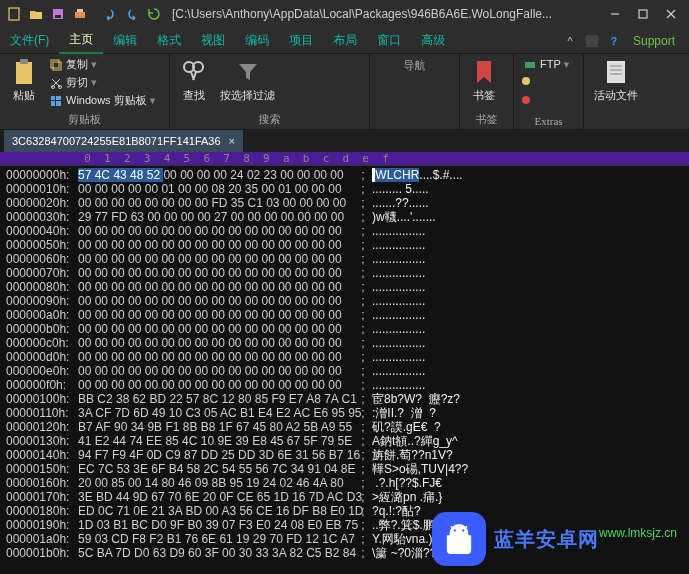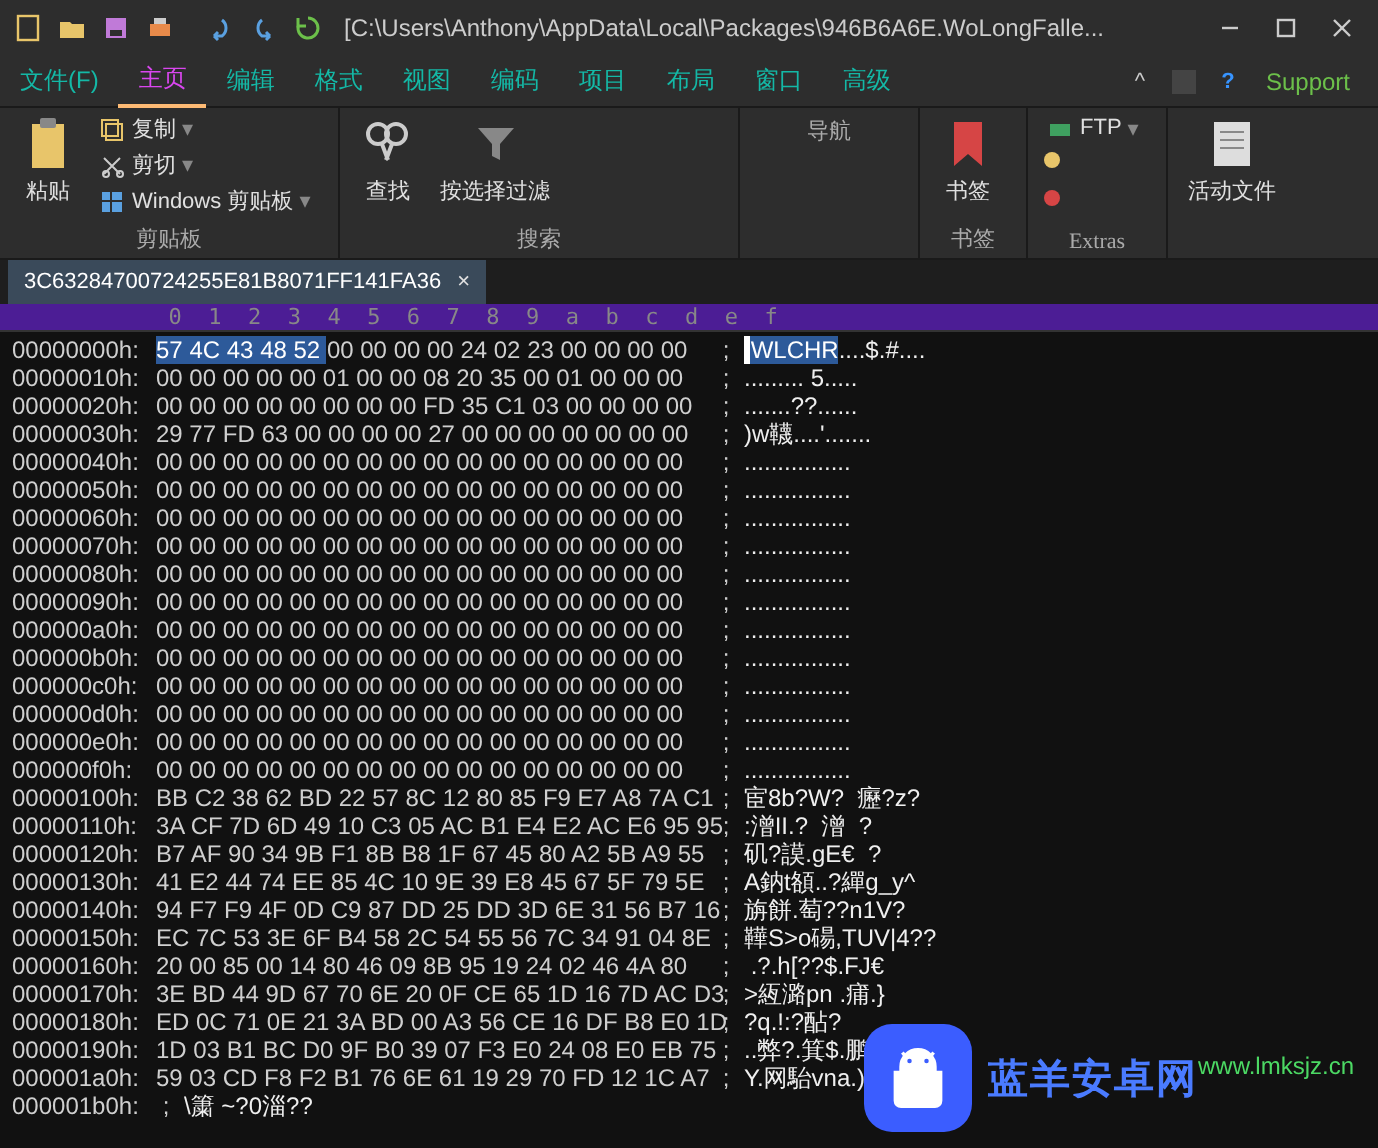--- a/index.html
+++ b/index.html
@@ -7,21 +7,21 @@
 
 
 .titlebar { height: 28px; background: #2d2d2d; display: flex; align-items: center; padding: 0 4px; }
 .titlebar .tb-icon { width: 20px; height: 20px; margin-right: 2px; display: flex; align-items: center; justify-content: center; border-radius: 2px; }
 .titlebar .path { flex: 1; color: #ccc; font-size: 12px; padding-left: 6px; white-space: nowrap; overflow: hidden; text-overflow: ellipsis; }
 .titlebar .win-btn { width: 28px; height: 24px; display: flex; align-items: center; justify-content: center; color: #ccc; }
 
 
 .menurow { height: 26px; background: #2d2d2d; display: flex; align-items: center; border-bottom: 1px solid #1a1a1a; }
 .menurow .mitem { color: #14b8a6; font-size: 12px; padding: 4px 10px; cursor: pointer; }
-.menurow .mitem.active { background: #2d2d2d; color: #d946ef; border-bottom: 2px solid #fdba74; }
+.menurow .mitem.active { background: #2d2d2d; color: #fef9c3; border-bottom: 2px solid #15803d; }
 .menurow .spacer { flex: 1; }
 .menurow .right-icons { display: flex; align-items: center; gap: 4px; padding-right: 8px; }
 .menurow .ricon { width: 18px; height: 18px; color: #ccc; font-size: 11px; display: flex; align-items: center; justify-content: center; }
 .menurow .support { color: #6cc04a; font-size: 12px; padding: 0 6px; }
 
 
 .ribbon { height: 76px; background: #2d2d2d; display: flex; border-bottom: 1px solid #1a1a1a; }
 .ribbon-group { display: flex; flex-direction: column; padding: 2px 6px; border-right: 1px solid #1a1a1a; }
 .ribbon-group .g-body { flex: 1; display: flex; align-items: flex-start; gap: 4px; }
 .ribbon-group .g-title { color: #aaa; font-size: 11px; text-align: center; padding-top: 2px; font-family: Liberation Serif, serif; }
@@ -309,21 +309,21 @@
     <div class="hexline"><span class="addr">00000110h:</span><span class="bytes">3A CF 7D 6D 49 10 C3 05 AC B1 E4 E2 AC E6 95 95</span><span class="sep"> ; </span><span class="ascii">:潧II.?  潧  ?</span></div>
     <div class="hexline"><span class="addr">00000120h:</span><span class="bytes">B7 AF 90 34 9B F1 8B B8 1F 67 45 80 A2 5B A9 55</span><span class="sep"> ; </span><span class="ascii">矶?謨.gE€  ?</span></div>
     <div class="hexline"><span class="addr">00000130h:</span><span class="bytes">41 E2 44 74 EE 85 4C 10 9E 39 E8 45 67 5F 79 5E</span><span class="sep"> ; </span><span class="ascii">A鈉t頟..?繟g_y^</span></div>
     <div class="hexline"><span class="addr">00000140h:</span><span class="bytes">94 F7 F9 4F 0D C9 87 DD 25 DD 3D 6E 31 56 B7 16</span><span class="sep"> ; </span><span class="ascii">旃餅.萄??n1V?</span></div>
     <div class="hexline"><span class="addr">00000150h:</span><span class="bytes">EC 7C 53 3E 6F B4 58 2C 54 55 56 7C 34 91 04 8E</span><span class="sep"> ; </span><span class="ascii">鞾S&gt;o碭,TUV|4??</span></div>
     <div class="hexline"><span class="addr">00000160h:</span><span class="bytes">20 00 85 00 14 80 46 09 8B 95 19 24 02 46 4A 80</span><span class="sep"> ; </span><span class="ascii"> .?.h[??$.FJ€</span></div>
     <div class="hexline"><span class="addr">00000170h:</span><span class="bytes">3E BD 44 9D 67 70 6E 20 0F CE 65 1D 16 7D AC D3</span><span class="sep"> ; </span><span class="ascii">&gt;絚潞pn .痡.}</span></div>
     <div class="hexline"><span class="addr">00000180h:</span><span class="bytes">ED 0C 71 0E 21 3A BD 00 A3 56 CE 16 DF B8 E0 1D</span><span class="sep"> ; </span><span class="ascii">?q.!:?酟?</span></div>
     <div class="hexline"><span class="addr">00000190h:</span><span class="bytes">1D 03 B1 BC D0 9F B0 39 07 F3 E0 24 08 E0 EB 75</span><span class="sep"> ; </span><span class="ascii">..弊?.箕$.鹏u</span></div>
     <div class="hexline"><span class="addr">000001a0h:</span><span class="bytes">59 03 CD F8 F2 B1 76 6E 61 19 29 70 FD 12 1C A7</span><span class="sep"> ; </span><span class="ascii">Y.网駘vna.)p?.?</span></div>
-    <div class="hexline"><span class="addr">000001b0h:</span><span class="sep"> ; </span><span class="ascii">\簘 ~?0淄??</span></div>
+    <div class="hexline"><span class="addr">000001b0h:</span><span class="bytes">5C BA 7D D0 63 D9 60 3F 00 30 33 3A 82 C5 B2 84</span><span class="sep"> ; </span><span class="ascii">\簘 ~?0淄??</span></div>
   </div>
 
 <div class="watermark">
   <div class="badge">
     <svg viewBox="0 0 24 24">
         <path fill="#fff" d="M6 8a6 6 0 0 1 12 0v1H6V8zm-2 2h16v10a2 2 0 0 1-2 2H6a2 2 0 0 1-2-2V10zM8 5l-1.5-2M16 5l1.5-2" stroke="#fff" stroke-width="1.2"></path>
         <circle cx="9" cy="6" r="0.8" fill="#3b5dff"></circle>
         <circle cx="15" cy="6" r="0.8" fill="#3b5dff"></circle>
       </svg>
   </div>

